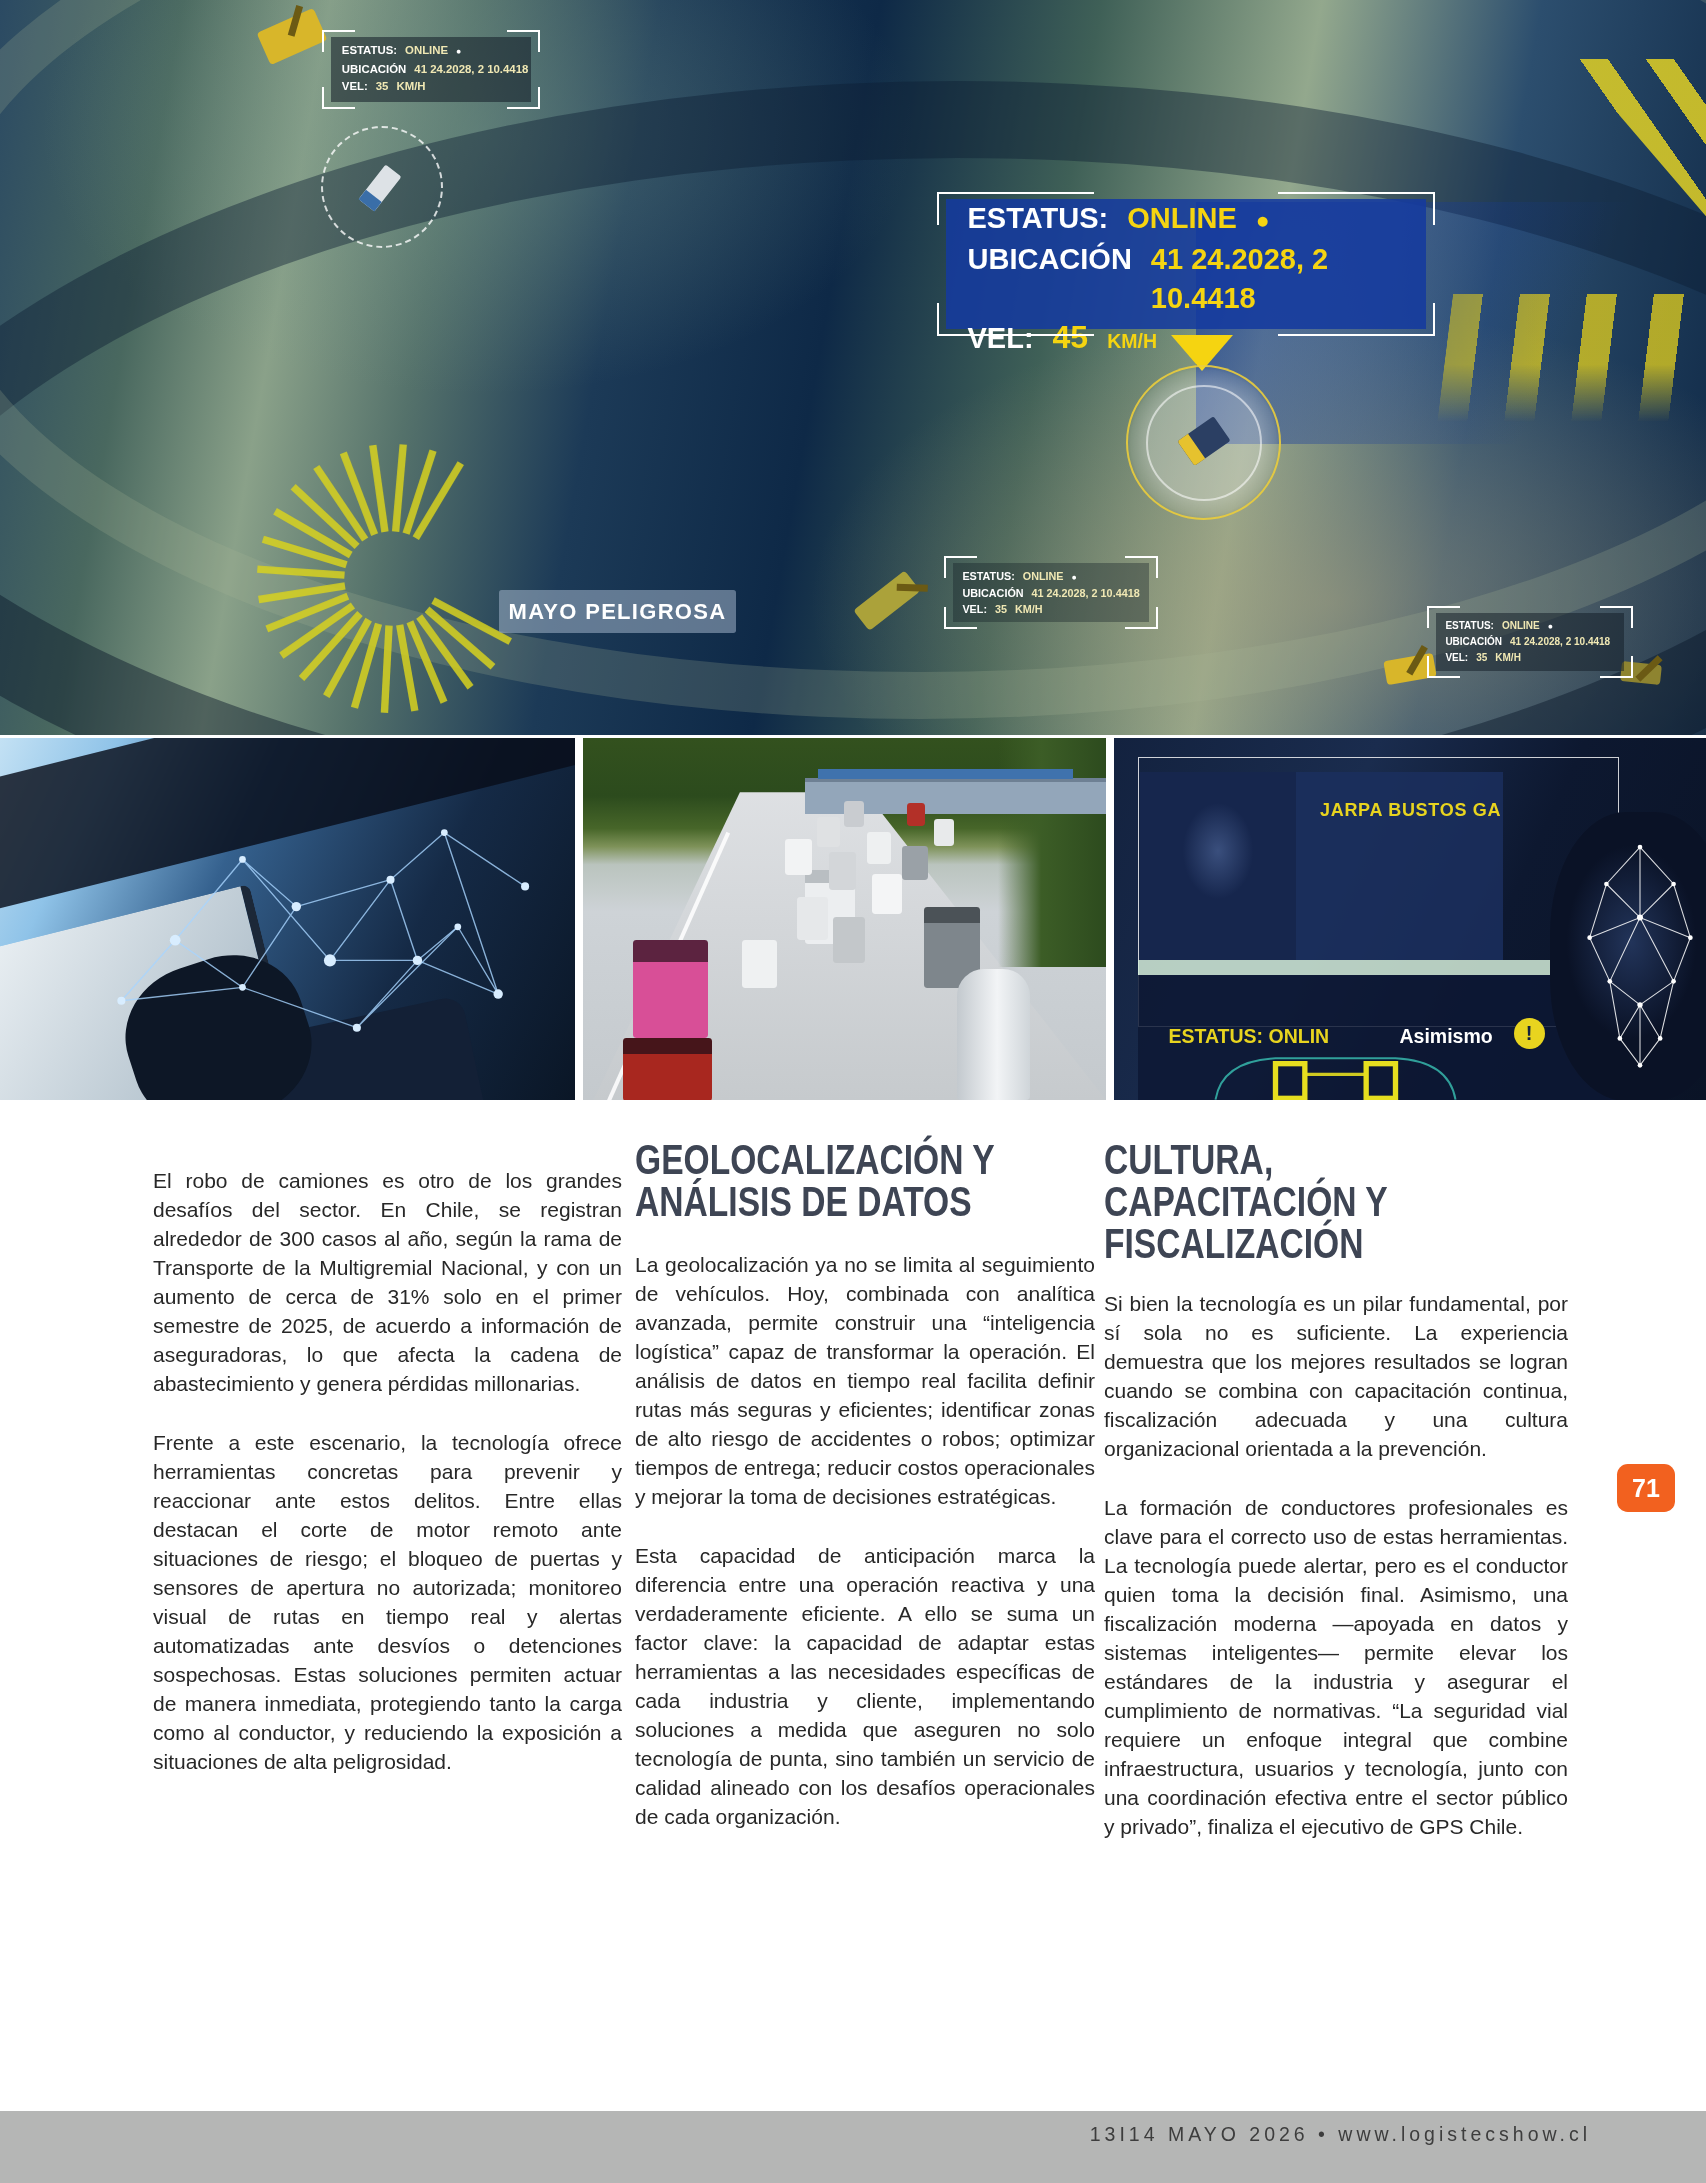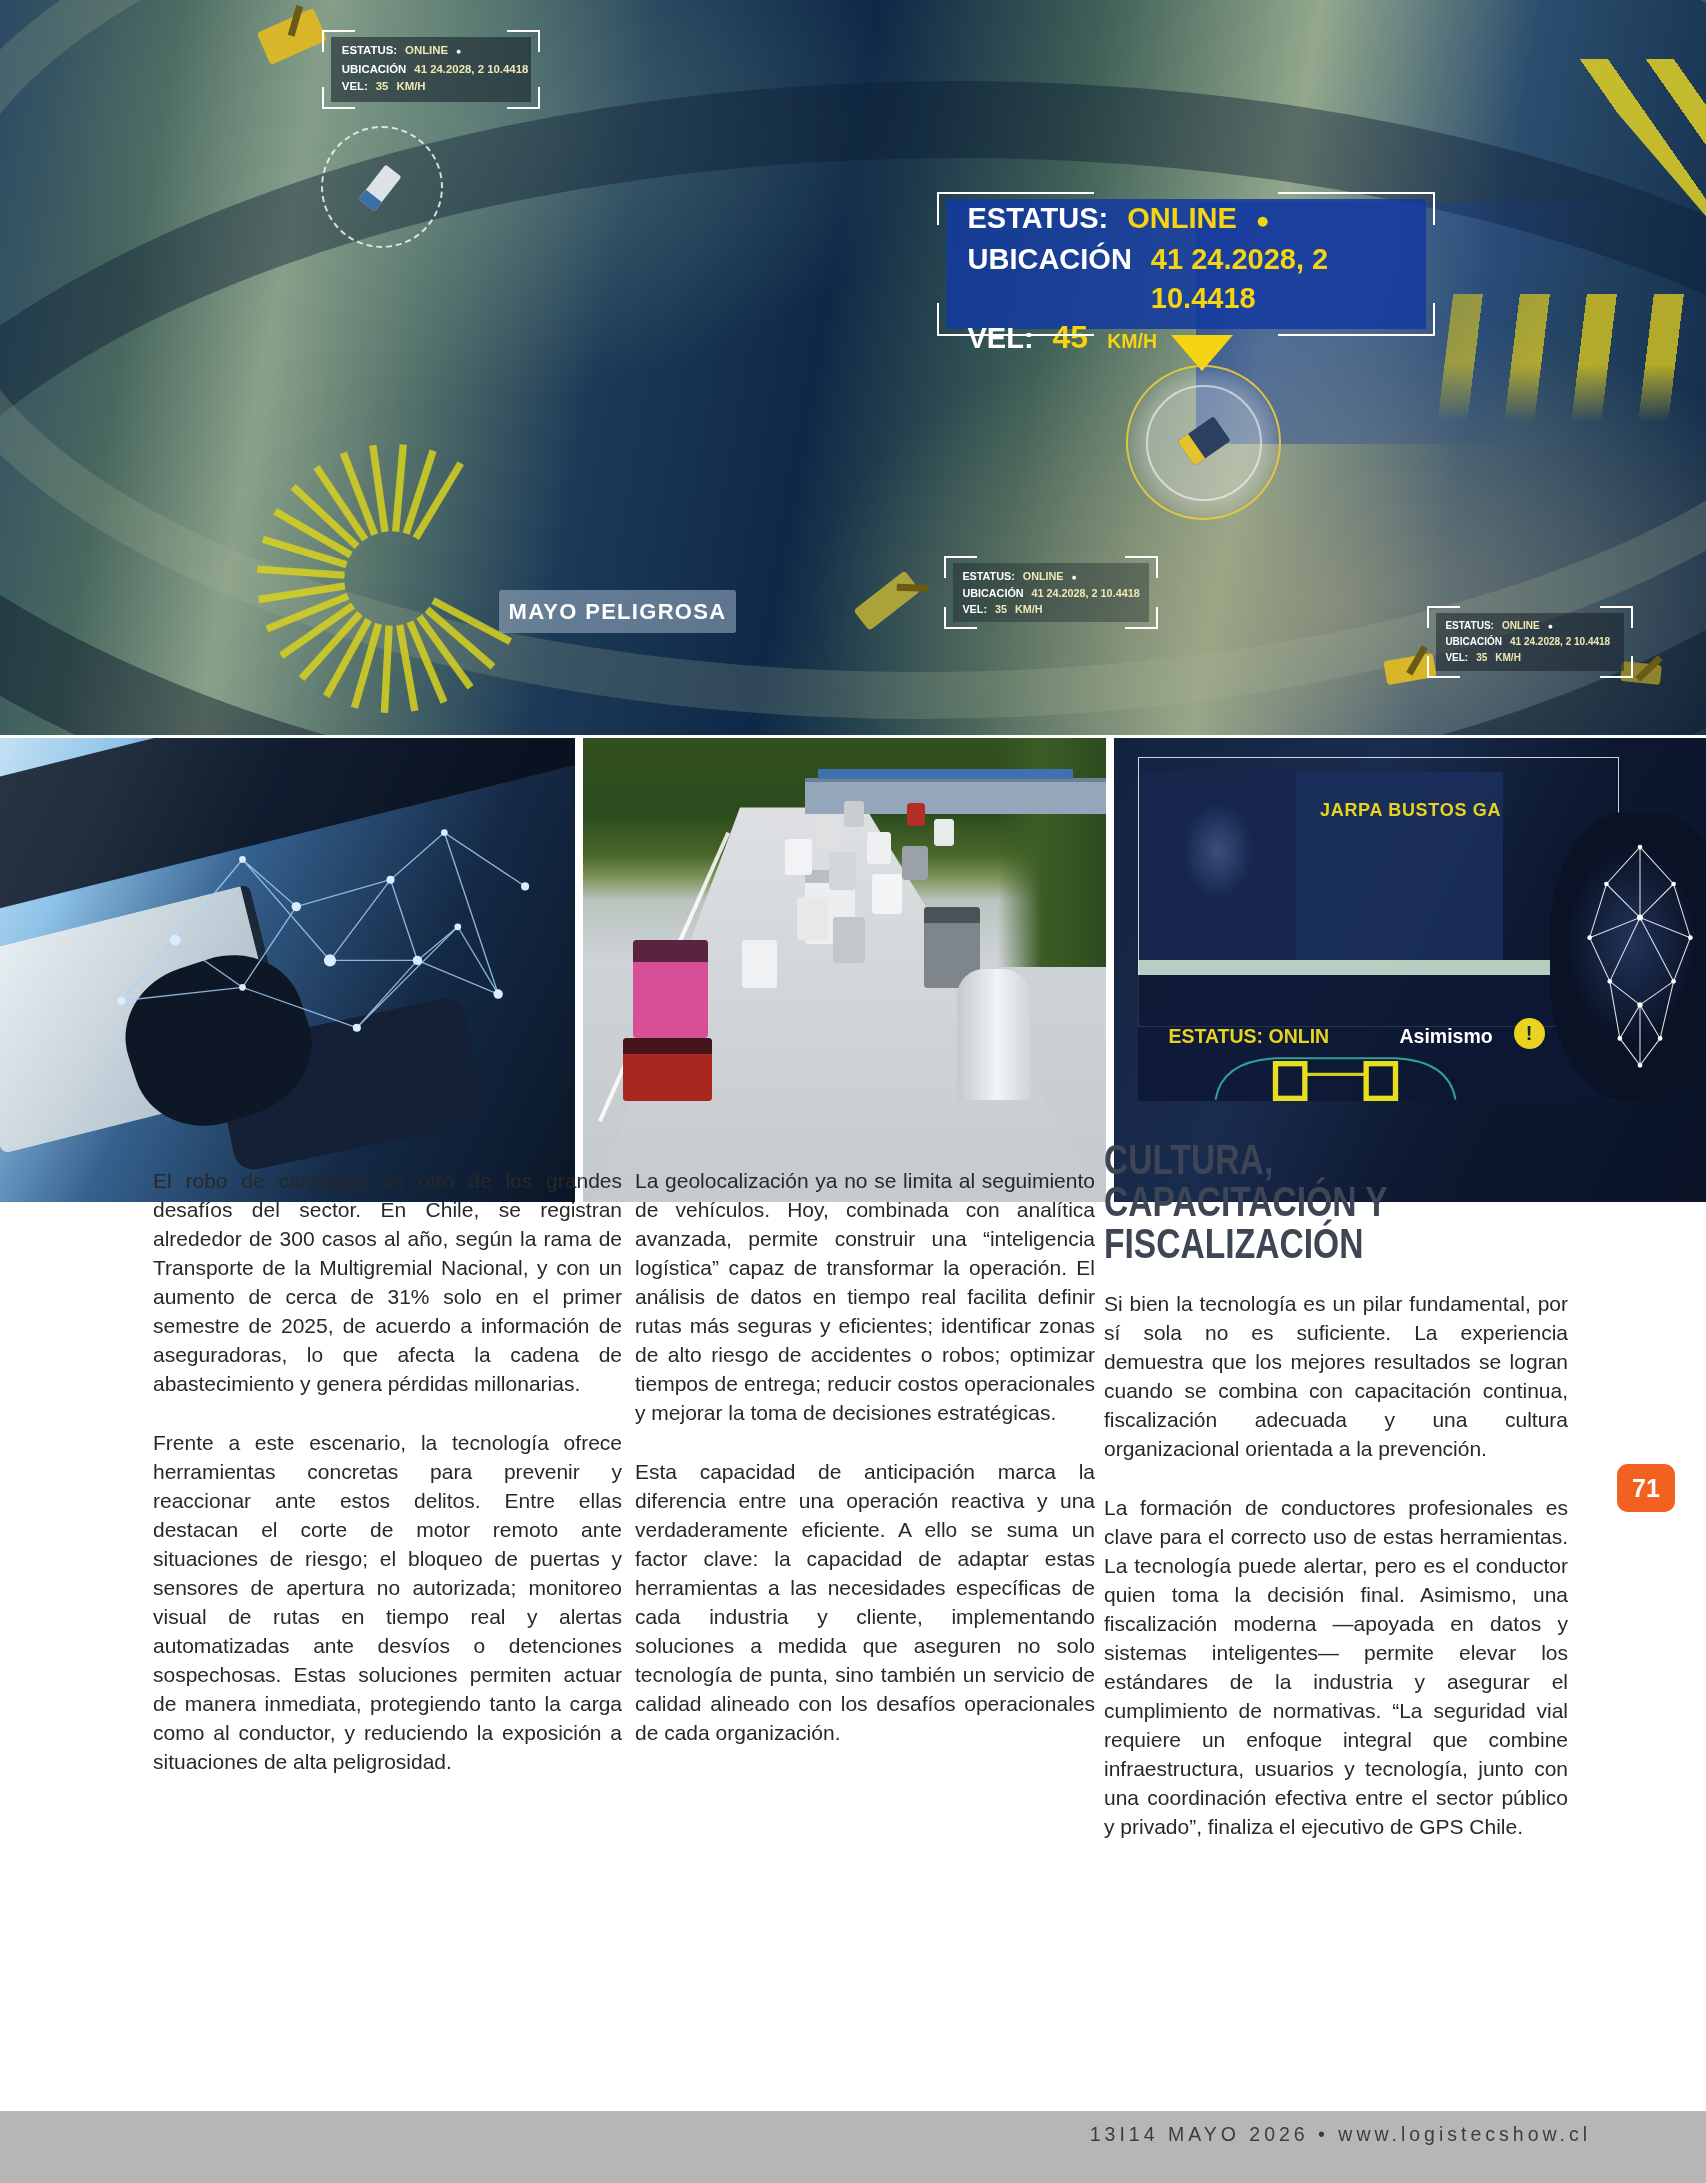--- a/index.html
+++ b/index.html
@@ -82,21 +82,21 @@
 
   
   .hazard-corner{position:absolute;left:1508px;top:59px;width:199px;height:180px;
     background:repeating-linear-gradient(55deg, rgba(214,200,40,.9) 0 23px, rgba(20,30,25,0) 23px 54px);
     clip-path:polygon(18% 0,100% 0,100% 88%,55% 30%);}
   .hazard-vert{position:absolute;left:1445px;top:294px;width:261px;height:128px;transform:skewX(-7deg);
     background:repeating-linear-gradient(90deg, rgba(205,190,35,.85) 0 30px, rgba(0,0,0,0) 30px 67px);
     -webkit-mask:linear-gradient(#000 55%,transparent);mask:linear-gradient(#000 55%,transparent);}
 
   
-  .photo{position:absolute;top:738px;height:464px;overflow:hidden;text-decoration:underline;}
+  .photo{position:absolute;top:738px;height:362px;overflow:hidden;text-decoration:underline;}
   .photo-left{left:0;width:575px;
     background:linear-gradient(115deg,#c3e1f4 0%,#8fc3e8 16%,#3c6density 0,#35618e 38%,#152a46 68%,#0a1626 100%);}
   .pl-band{position:absolute;left:-81px;top:-40px;width:807px;height:128px;background:rgba(8,14,26,.82);transform:rotate(-14deg);}
   .pl-tablet{position:absolute;left:-27px;top:180px;width:296px;height:202px;border-radius:8px;
     background:linear-gradient(135deg,#eef3f6,#b9c7d1 70%,#93a5b2);transform:rotate(-14deg);
     border-right:9.4px solid #1c2838;}
   .pl-hand{position:absolute;left:128px;top:222px;width:181px;height:161px;background:#0d1726;border-radius:42%;transform:rotate(-18deg);}
   .pl-arm{position:absolute;left:222px;top:282px;width:255px;height:128px;background:#132036;border-radius:20px;transform:rotate(-12deg);}
 
   .photo-mid{left:583px;width:523px;
@@ -389,20 +389,24 @@
   </div>
 
   <div class="col col-1">
     <div class="body-copy">
       <p>El robo de camiones es otro de los grandes desafíos del sector. En Chile, se registran alrededor de 300 casos al año, según la rama de Transporte de la Multigremial Nacional, y con un aumento de cerca de 31% solo en el primer semestre de 2025, de acuerdo a información de aseguradoras, lo que afecta la cadena de abastecimiento y genera pérdidas millonarias.</p>
       <p>Frente a este escenario, la tecnología ofrece herramientas concretas para prevenir y reaccionar ante estos delitos. Entre ellas destacan el corte de motor remoto ante situaciones de riesgo; el bloqueo de puertas y sensores de apertura no autorizada; monitoreo visual de rutas en tiempo real y alertas automatizadas ante desvíos o detenciones sospechosas. Estas soluciones permiten actuar de manera inmediata, protegiendo tanto la carga como al conductor, y reduciendo la exposición a situaciones de alta peligrosidad.</p>
     </div>
   </div>
 
   <div class="col col-2">
+    <div class="headline">
+      <div class="hl">GEOLOCALIZACIÓN Y</div>
+      <div class="hl">ANÁLISIS DE DATOS</div>
+    </div>
     <div class="body-copy">
       <p>La geolocalización ya no se limita al seguimiento de vehículos. Hoy, combinada con analítica avanzada, permite construir una “inteligencia logística” capaz de transformar la operación. El análisis de datos en tiempo real facilita definir rutas más seguras y eficientes; identificar zonas de alto riesgo de accidentes o robos; optimizar tiempos de entrega; reducir costos operacionales y mejorar la toma de decisiones estratégicas.</p>
       <p>Esta capacidad de anticipación marca la diferencia entre una operación reactiva y una verdaderamente eficiente. A ello se suma un factor clave: la capacidad de adaptar estas herramientas a las necesidades específicas de cada industria y cliente, implementando soluciones a medida que aseguren no solo tecnología de punta, sino también un servicio de calidad alineado con los desafíos operacionales de cada organización.</p>
     </div>
   </div>
 
   <div class="col col-3">
     <div class="headline">
       <div class="hl">CULTURA,</div>
       <div class="hl">CAPACITACIÓN Y</div>

